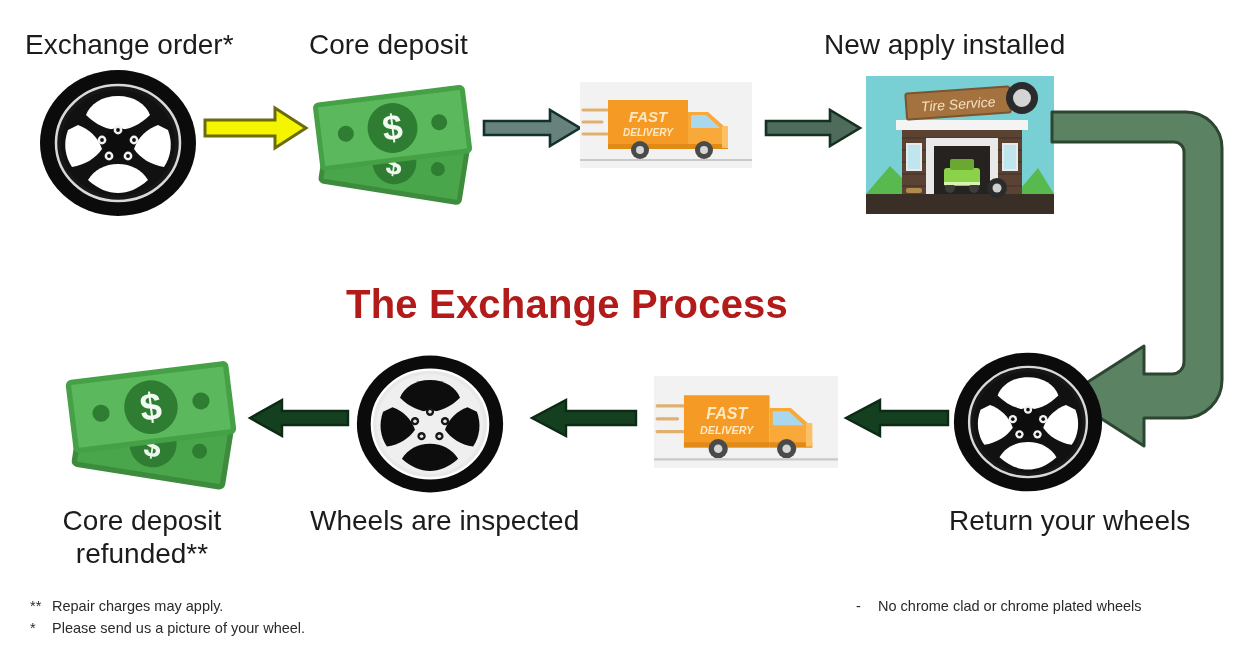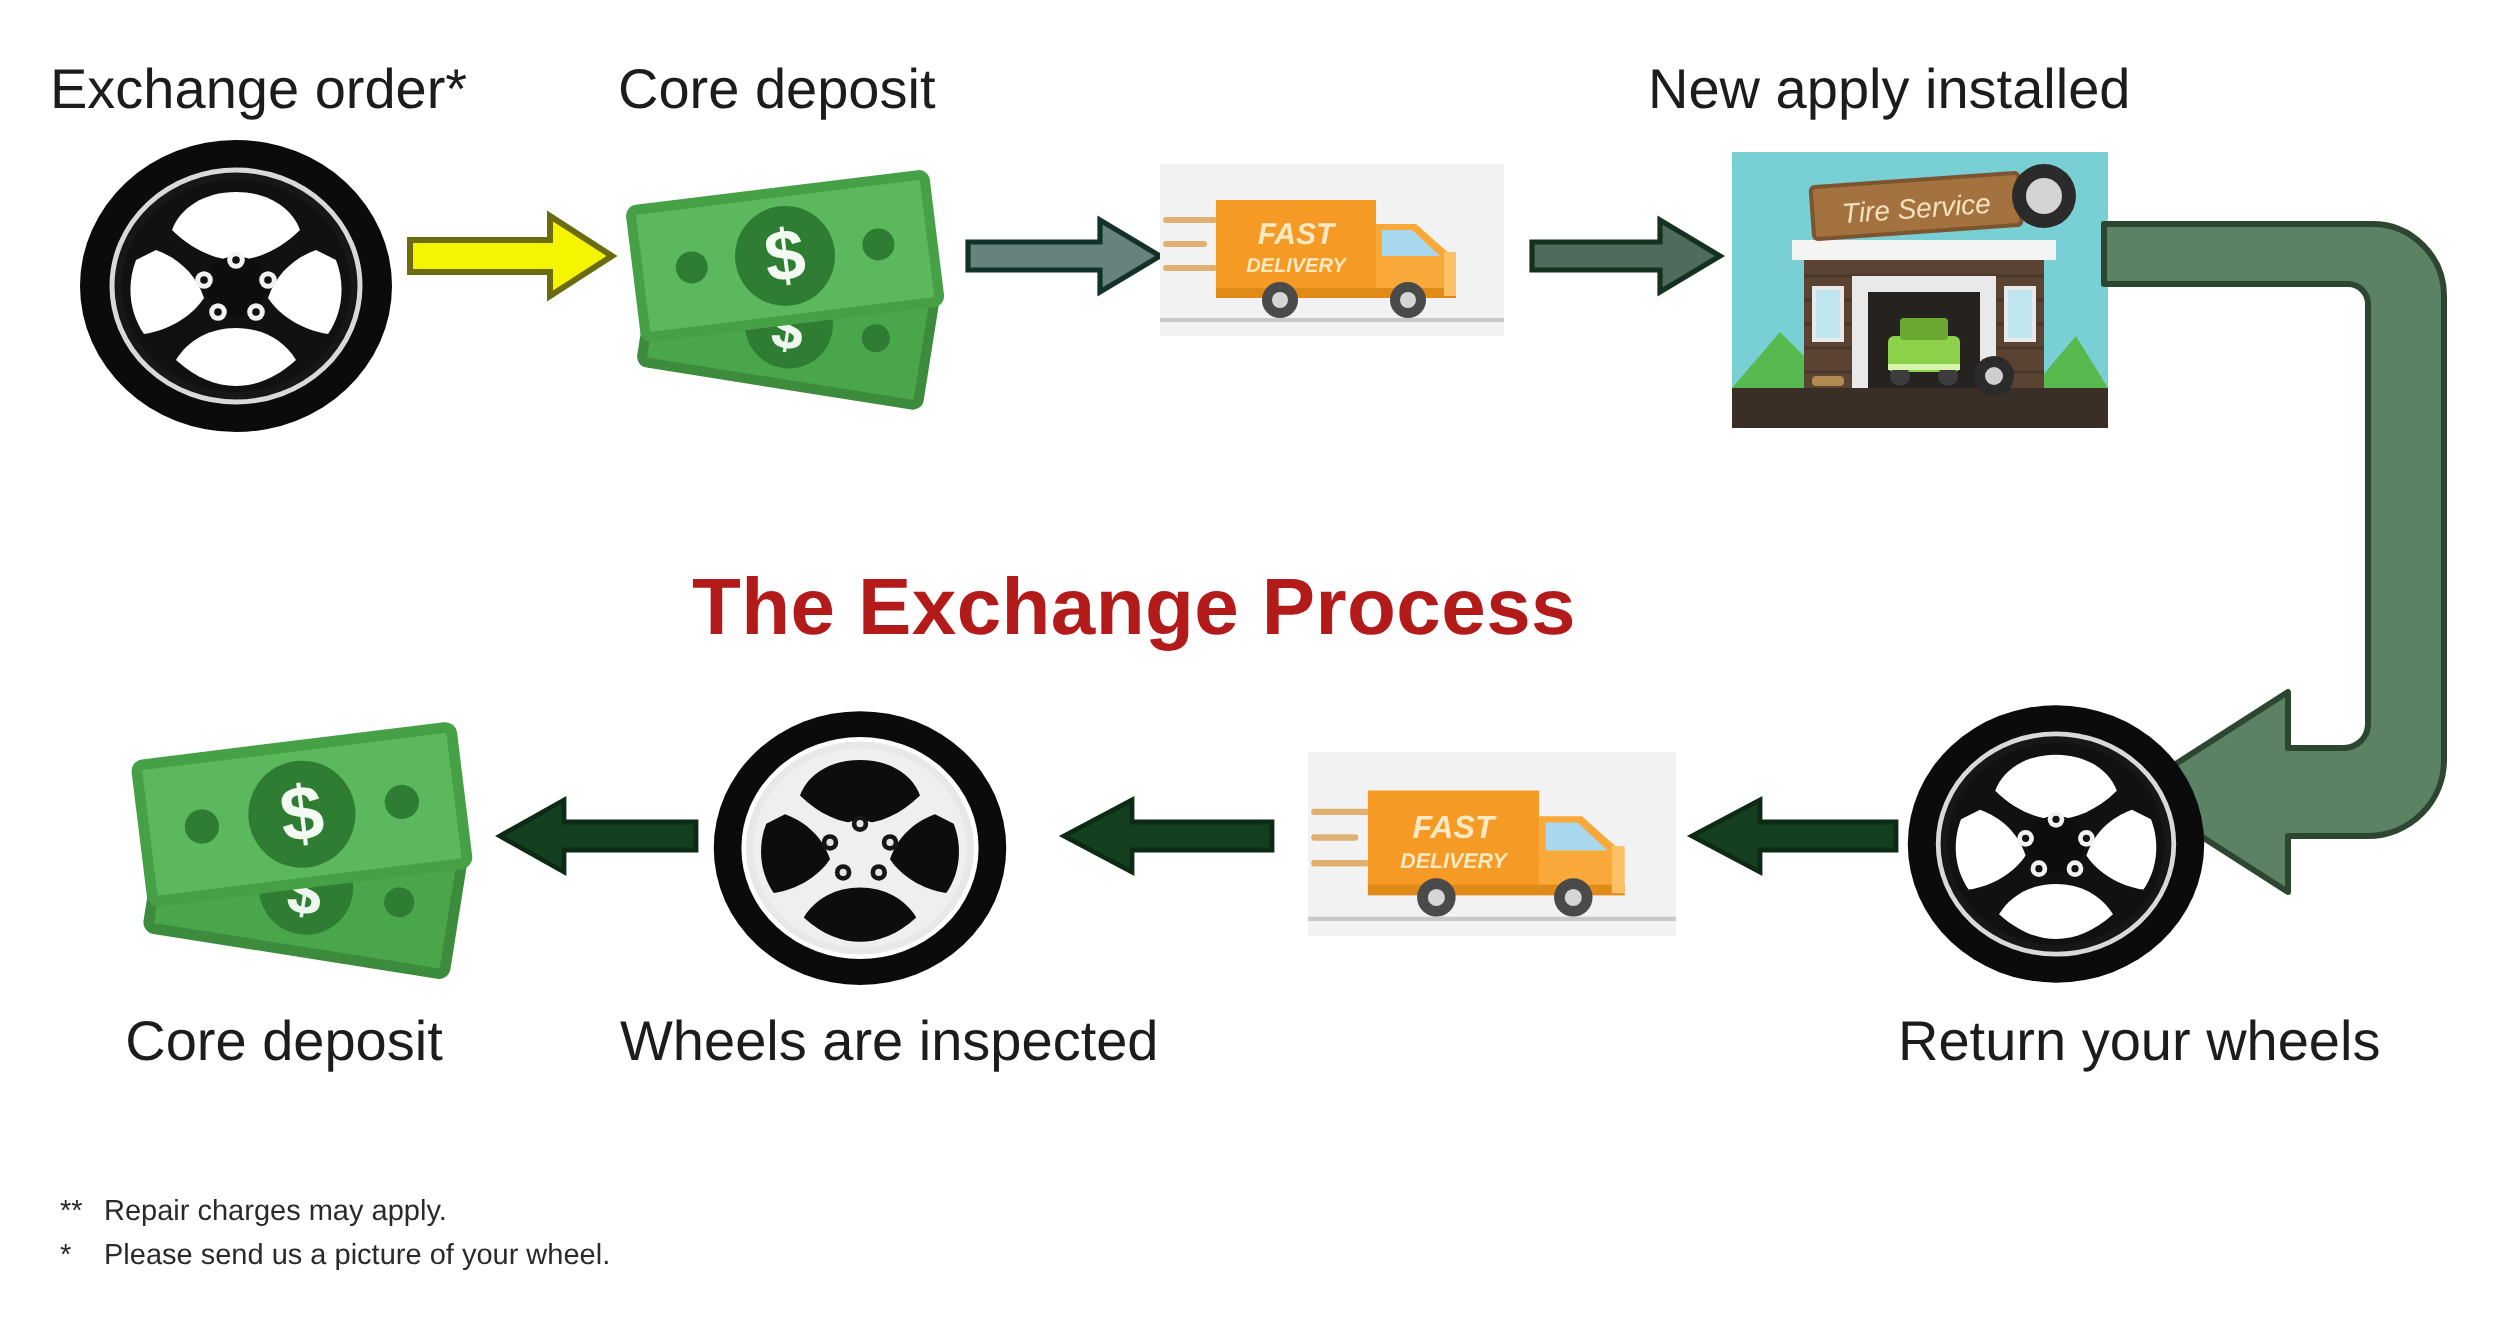--- a/index.html
+++ b/index.html
@@ -281,31 +281,35 @@
           <circle cx="64" cy="72" r="1.9"></circle>
         <circle cx="96" cy="72" r="1.9"></circle>
           <circle cx="71" cy="88" r="1.9"></circle>
         <circle cx="90" cy="88" r="1.9"></circle>
       </g>
     </svg>
   </div>
 
   <div class="abs lbl center" style="left:42px;top:504px;width:200px;">
     <div>Core deposit</div>
+    <div>refunded**</div>
   </div>
 
   <div class="abs lbl" style="left:310px;top:504px;">Wheels are inspected</div>
 
   <div class="abs lbl" style="left:908px;top:504px;margin-left:41px;">Return your wheels</div>
 
   <div class="abs" style="left:30px;top:595px;">
     <div class="note">
       <span class="mk">**</span><span>Repair charges may apply.</span>
     </div>
     <div class="note">
       <span class="mk">*</span><span>Please send us a picture of your wheel.</span>
     </div>
   </div>
 
   <div class="abs" style="left:856px;top:595px;">
+    <div class="note">
+      <span class="mk">-</span><span>No chrome clad or chrome plated wheels</span>
+    </div>
   </div>
 
 </div>
 
 </body></html>

